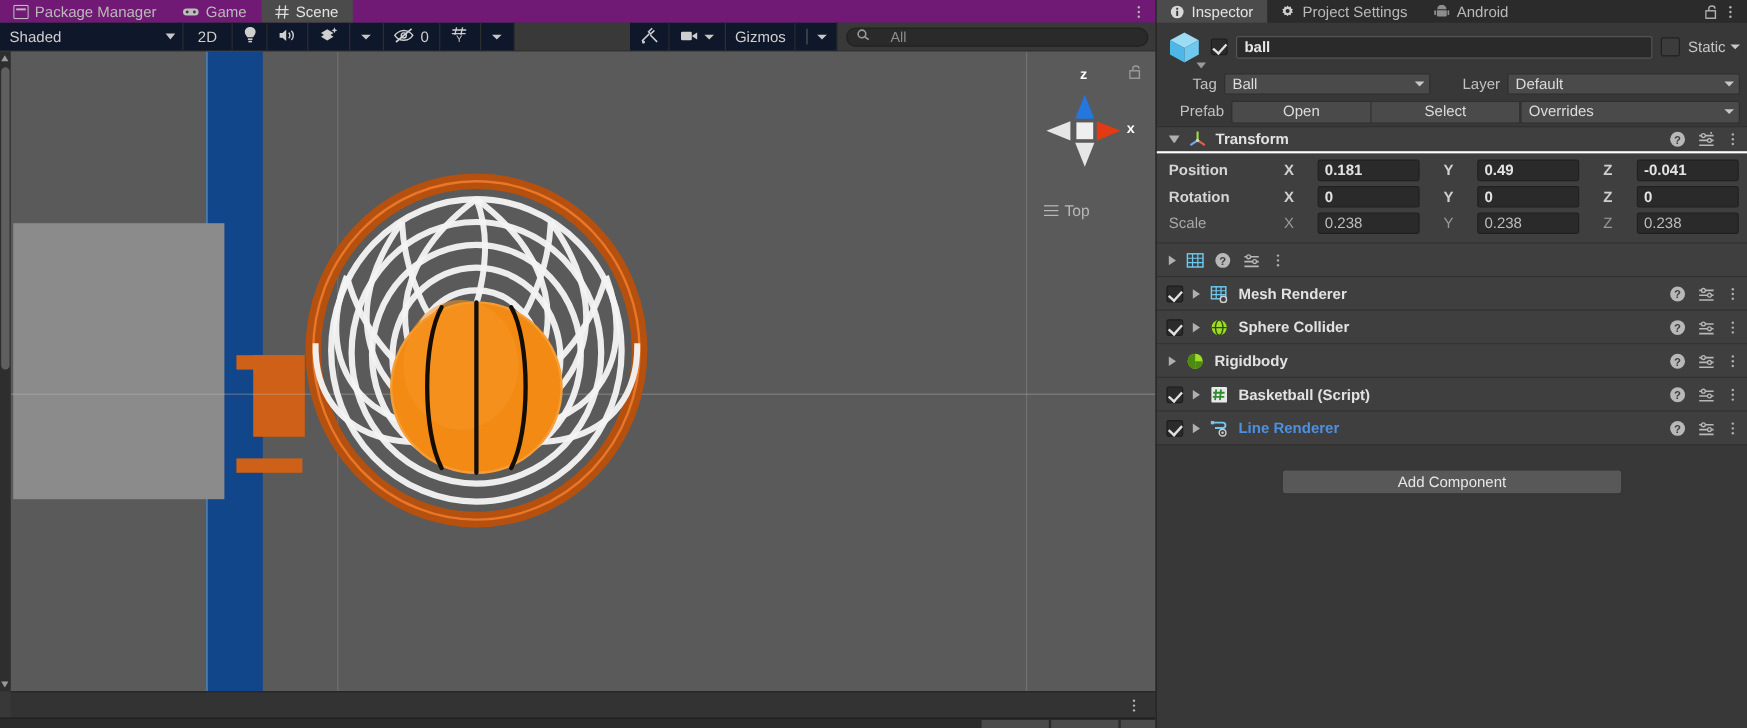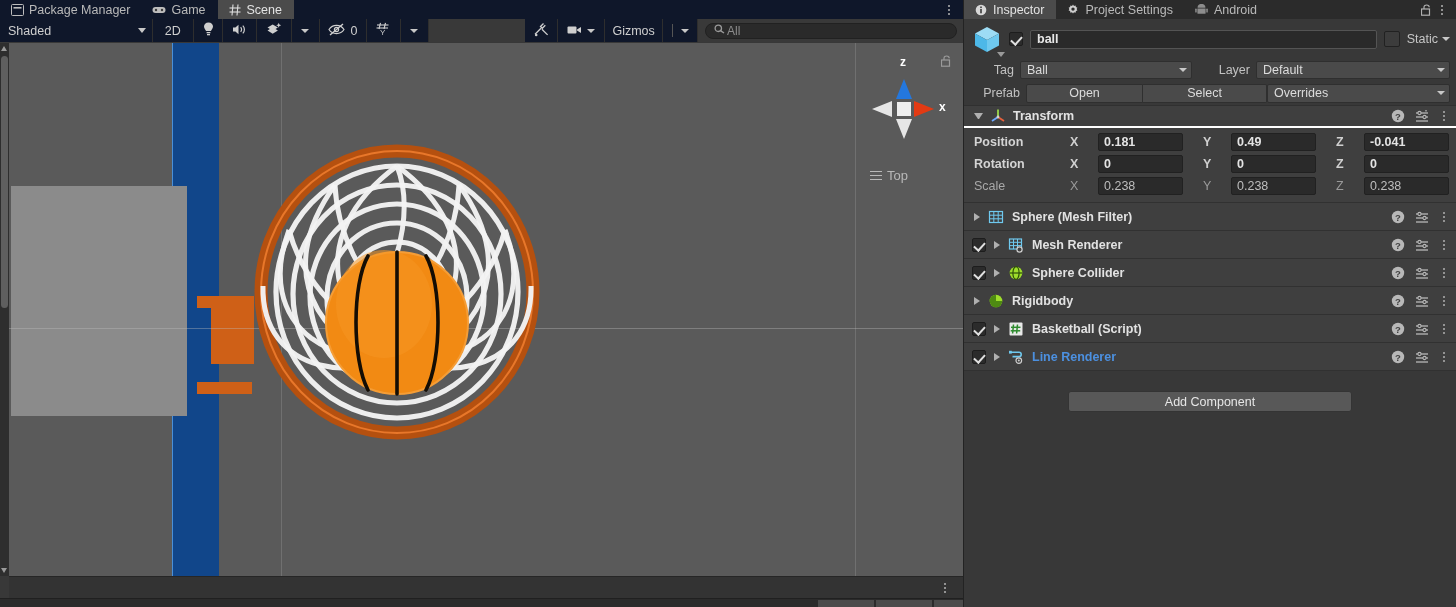--- a/index.html
+++ b/index.html
@@ -13,21 +13,21 @@
   }
   .app { position: relative; width: 1456px; height: 607px; }
 
   
   .scene-panel {
     position: absolute; left: 0; top: 0; width: 963px; height: 607px;
     background: #383838;
   }
   .tabbar {
     position: absolute; left: 0; top: 0; width: 963px; height: 19px;
-    background: #0f172a;
+    background: #701a75;
     display: flex; align-items: flex-start;
   }
   .tab {
     height: 19px; display: flex; align-items: center; gap: 5px;
     padding: 0 12px 0 10px; font-size: 12.5px; color: #b9b9b9;
     white-space: nowrap; position: relative;
   }
   .tab.active { background: #4b4b4b; color: #e3e3e3; }
   .tab .ticon { display: inline-flex; width: 14px; height: 13px; align-items: center; justify-content: center; }
   .tab-spacer { flex: 1 1 auto; height: 19px; }
@@ -54,21 +54,21 @@
   }
   .tb-btn { padding: 0 9px; justify-content: center; min-width: 28px; }
   .tb-btn.wide { padding: 0 12px; }
   .caret {
     width: 0; height: 0; border-left: 4.5px solid transparent;
     border-right: 4.5px solid transparent; border-top: 5px solid #c8c8c8;
   }
   .caret.sm { border-left-width: 4px; border-right-width: 4px; border-top-width: 4.5px; }
   .divider-v { width: 1px; height: 13px; background: #555; margin: 0 1px; }
   .searchbox {
-    display: flex; align-items: center; gap: 2px; height: 16px;
+    display: flex; align-items: center; gap: 17px; height: 16px;
     width: 252px; background: #2a2a2a; border: 1px solid #212121;
     border-radius: 8px; padding: 0 8px; margin-left: 7px; font-size: 12px;
     color: #8d8d8d;
   }
 
   
   .viewport {
     position: absolute; left: 9px; top: 43px; width: 954px; height: 533px;
     background: #5a5a5a; overflow: hidden;
   }
@@ -696,21 +696,20 @@
           <svg width="16" height="16" viewBox="0 0 16 16">
               <rect x="1.5" y="2.5" width="13" height="11" fill="none" stroke="#6fc9ef" stroke-width="1.2"></rect>
               <g stroke="#6fc9ef" stroke-width="1">
                 <line x1="5.8" y1="2.5" x2="5.8" y2="13.5"></line>
                 <line x1="10.2" y1="2.5" x2="10.2" y2="13.5"></line>
                 <line x1="1.5" y1="6.2" x2="14.5" y2="6.2"></line>
                 <line x1="1.5" y1="9.8" x2="14.5" y2="9.8"></line>
               </g>
             </svg>
         </span>
-        <span class="comp-name">Sphere (Mesh Filter)</span>
         <span class="comp-actions">
           <span class="help-ico"><svg width="14" height="14" viewBox="0 0 14 14">
                 <circle cx="7" cy="7" r="6.2" fill="#b8b8b8"></circle>
                 <text x="7" y="10.6" font-size="9.5" text-anchor="middle" fill="#3f3f3f" font-family="Liberation Sans, sans-serif" font-weight="bold">?</text>
               </svg></span>
           <span class="preset-ico"><svg width="14" height="14" viewBox="0 0 14 14">
                 <g stroke="#b8b8b8" stroke-width="1.3">
                   <line x1="1" y1="4" x2="13" y2="4"></line>
                   <line x1="1" y1="8" x2="13" y2="8"></line>
                   <line x1="1" y1="12" x2="13" y2="12"></line>

